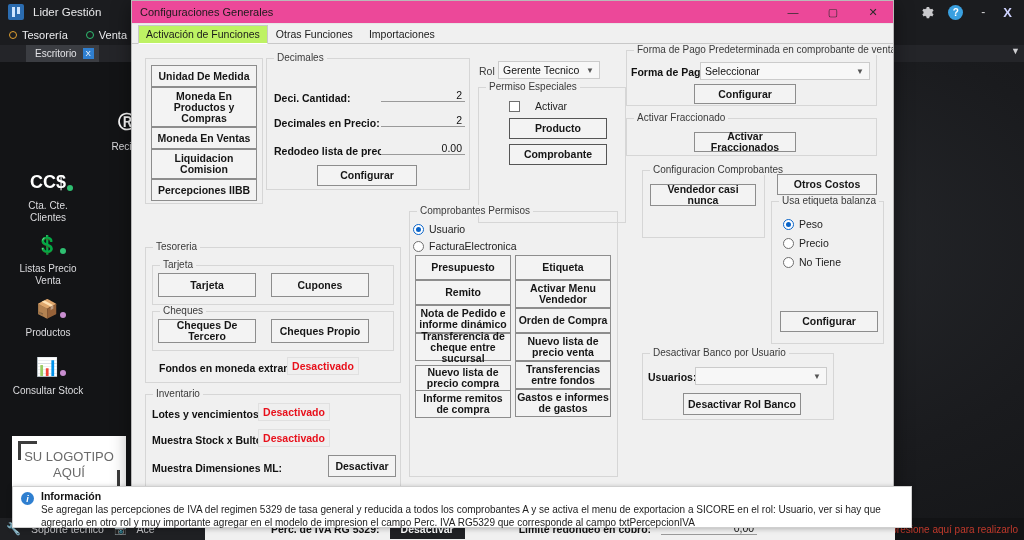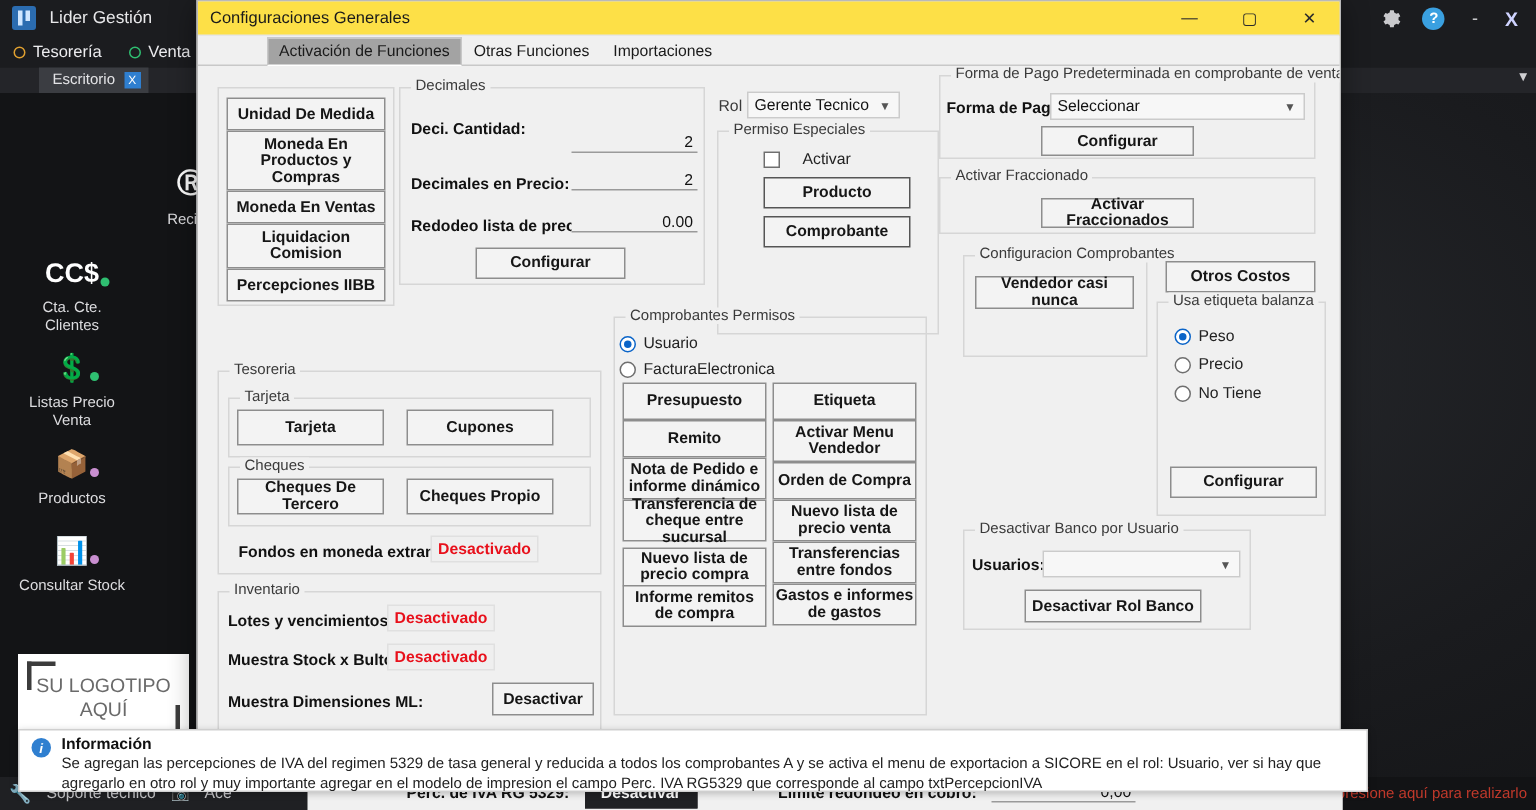--- a/index.html
+++ b/index.html
@@ -106,40 +106,40 @@
 
   
   .dialog {
     position: absolute; left: 131px; top: 0; width: 763px; height: 498px;
     background: #f0f0f0;
     border: 1px solid #b9b9b9;
     box-shadow: 0 4px 18px rgba(0,0,0,.45);
     display: flex; flex-direction: column;
   }
   .dlg-titlebar {
-    height: 23px; background: #fde047; border-bottom: 1px solid #e6e6e6;
+    height: 23px; background: #ec4899; border-bottom: 1px solid #e6e6e6;
     display: flex; align-items: center; flex: none;
   }
   .dlg-title { font-size: 11px; color: #1a1a1a; margin-left: 8px; }
   .dlg-winbtns { margin-left: auto; display: flex; height: 23px; }
   .dlg-wb {
     width: 40px; height: 23px; display: flex; align-items: center; justify-content: center;
     font-size: 11px; color: #2b2b2b;
   }
 
   .dlg-tabs {
     height: 20px; background: #f0f0f0; display: flex; align-items: flex-end;
     padding-left: 6px; border-bottom: 1px solid #c8c8c8; flex: none;
   }
   .dlg-tab {
     font-size: 10.5px; color: #1a1a1a; padding: 2px 7px 3px 7px;
     border: 1px solid transparent; position: relative; top: 1px;
   }
   .dlg-tab.active {
-    background: #a3a3a3; border: 1px solid #c8c8c8; border-bottom: 1px solid #fff; margin-left: 40px;
+    background: #bef264; border: 1px solid #c8c8c8; border-bottom: 1px solid #fff;
   }
 
   .dlg-body { position: relative; flex: 1; background: #f0f0f0; overflow: hidden; }
 
   
   .gb { position: absolute; border: 1px solid #d6d6d6; }
   .gb > .gb-title {
     position: absolute; top: -7px; left: 7px; background: #f0f0f0;
     font-size: 10px; color: #3a3a3a; padding: 0 3px; white-space: nowrap;
   }
@@ -314,21 +314,21 @@
     <div class="gb" style="left:13px; top:14px; width:118px; height:146px;"></div>
     <button class="btn" style="position:absolute;left:19px;top:21px;width:106px;height:22px;">Unidad De Medida</button>
     <button class="btn" style="position:absolute;left:19px;top:83px;width:106px;height:22px;">Moneda En Ventas</button>
     <button class="btn" style="position:absolute;left:19px;top:43px;width:106px;height:40px;">Moneda En Productos y Compras</button>
     <button class="btn" style="position:absolute;left:19px;top:105px;width:106px;height:30px;">Liquidacion Comision</button>
     <button class="btn" style="position:absolute;left:19px;top:135px;width:106px;height:22px;">Percepciones IIBB</button>
 
     <div class="gb" style="left:134px; top:14px; width:204px; height:132px;">
       <span class="gb-title">Decimales</span>
     </div>
-    <span class="lbl" style="left:142px; top:36px;">Deci. Cantidad:</span>
+    <span class="lbl" style="left:142px; top:48px;">Deci. Cantidad:</span>
     <input class="field" style="left: 249px; top: 44px; width: 84px; height: 14px;" value="2">
     <span class="lbl" style="left:142px; top:73px;">Decimales en Precio:</span>
     <input class="field" style="left: 249px; top: 69px; width: 84px; height: 14px;" value="2">
     <span class="lbl" style="left:142px; top:101px;">Redodeo lista de precio:</span>
     <input class="field" style="left: 249px; top: 97px; width: 84px; height: 14px;" value="0.00">
     <button class="btn" style="position:absolute;left:185px;top:121px;width:100px;height:21px;">Configurar</button>
 
     <span class="lbl reg" style="left:347px; top:21px; font-size:10.5px;">Rol</span>
     <div class="combo" style="left:366px; top:17px; width:102px; height:18px;">
       <span>Gerente Tecnico</span>

